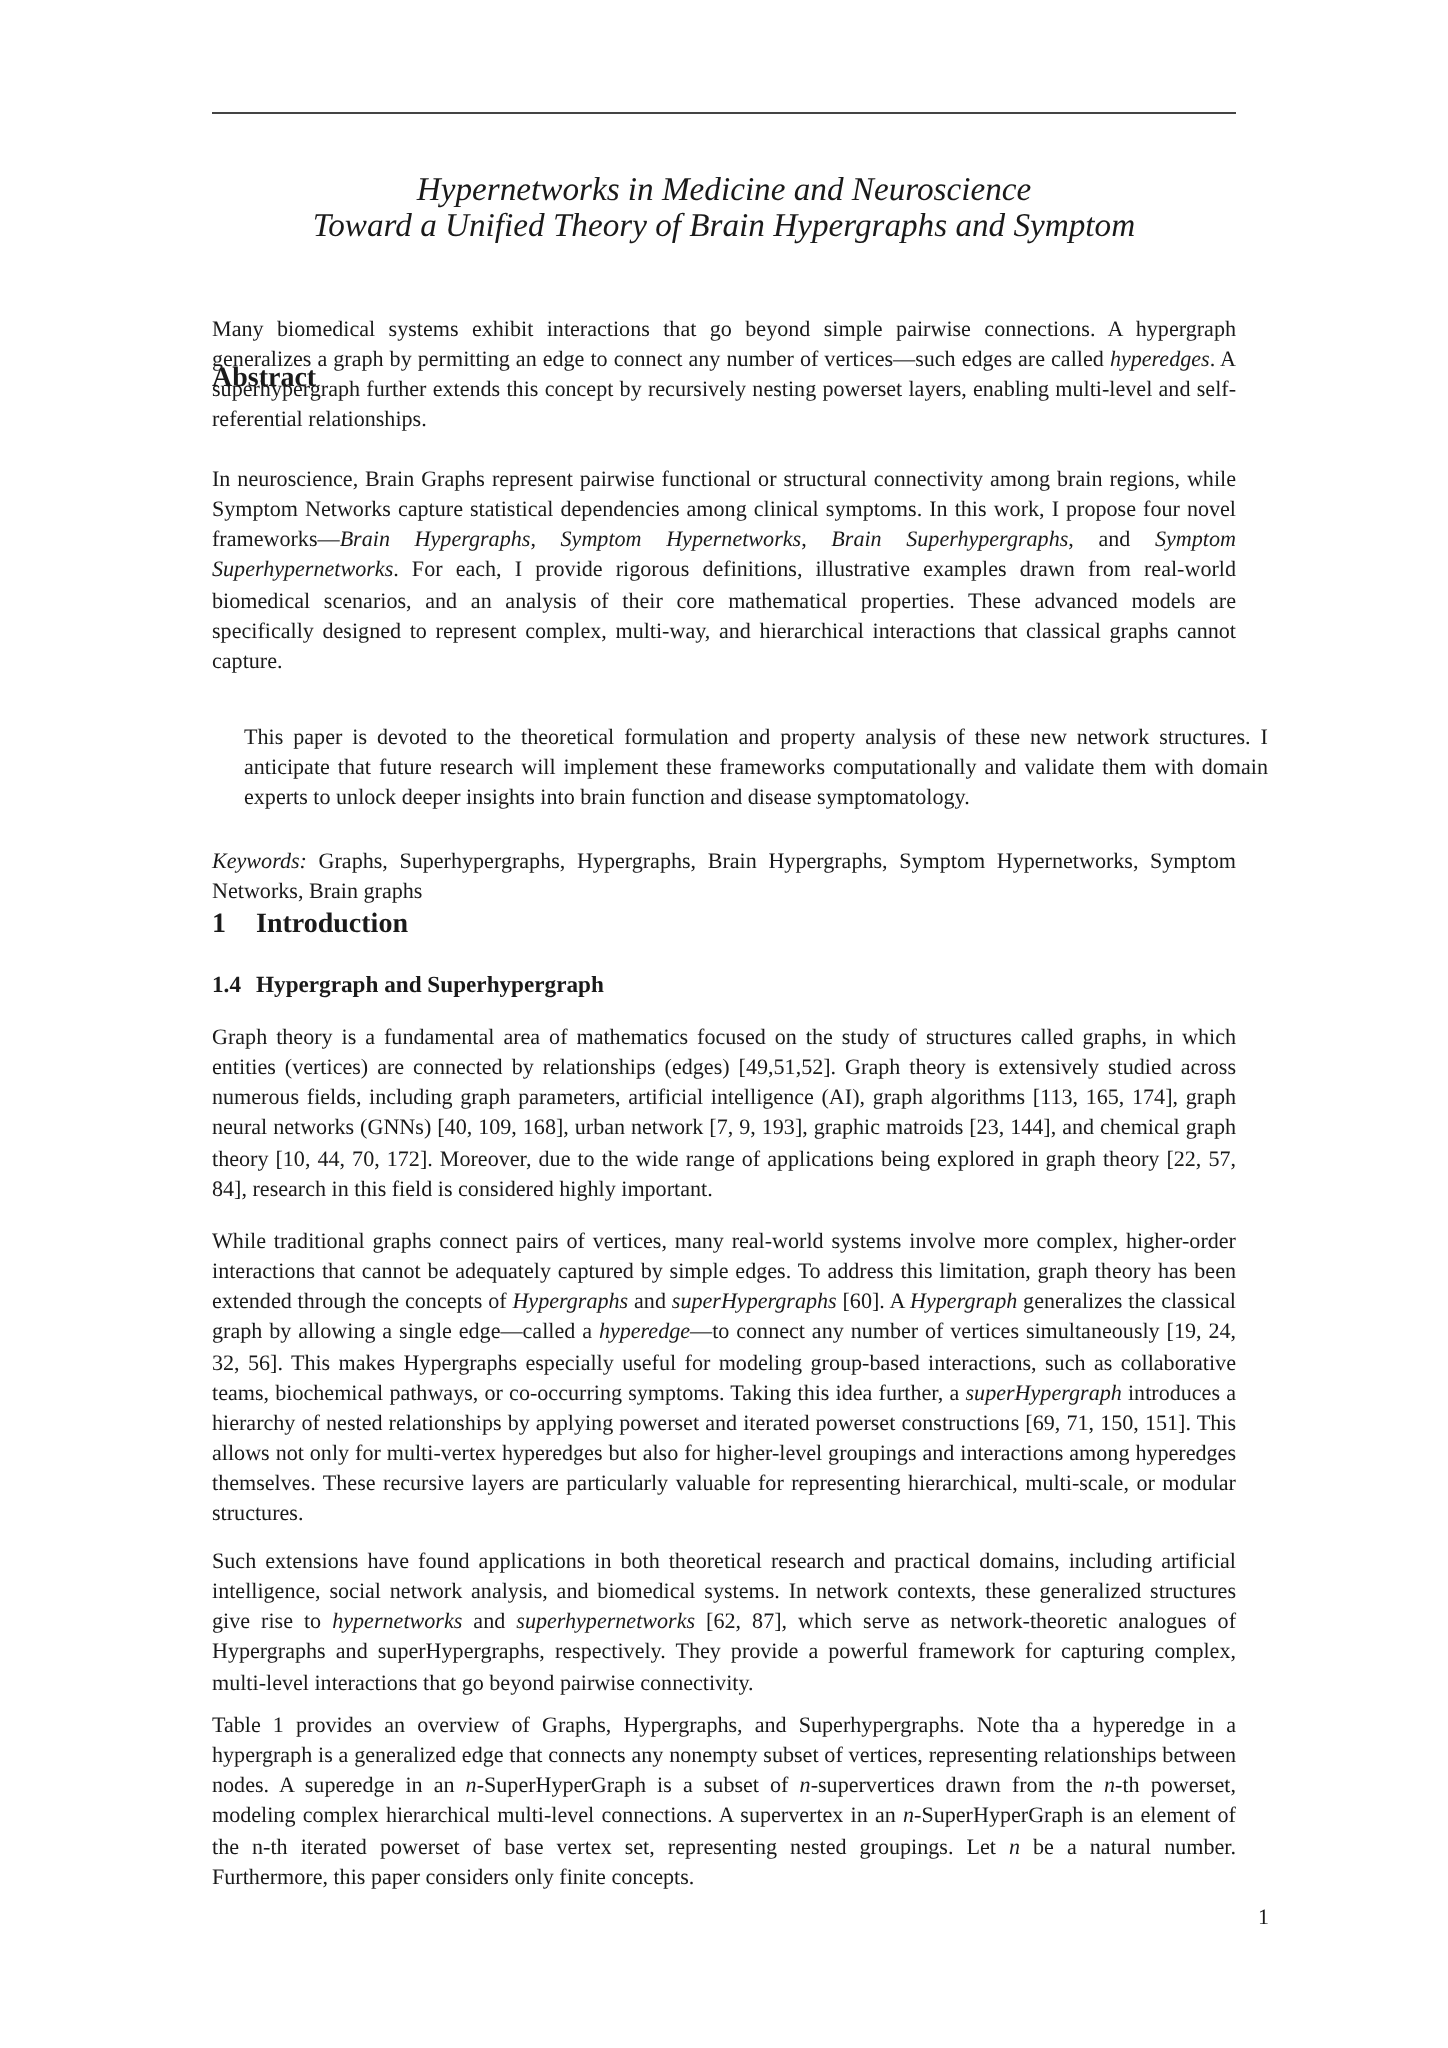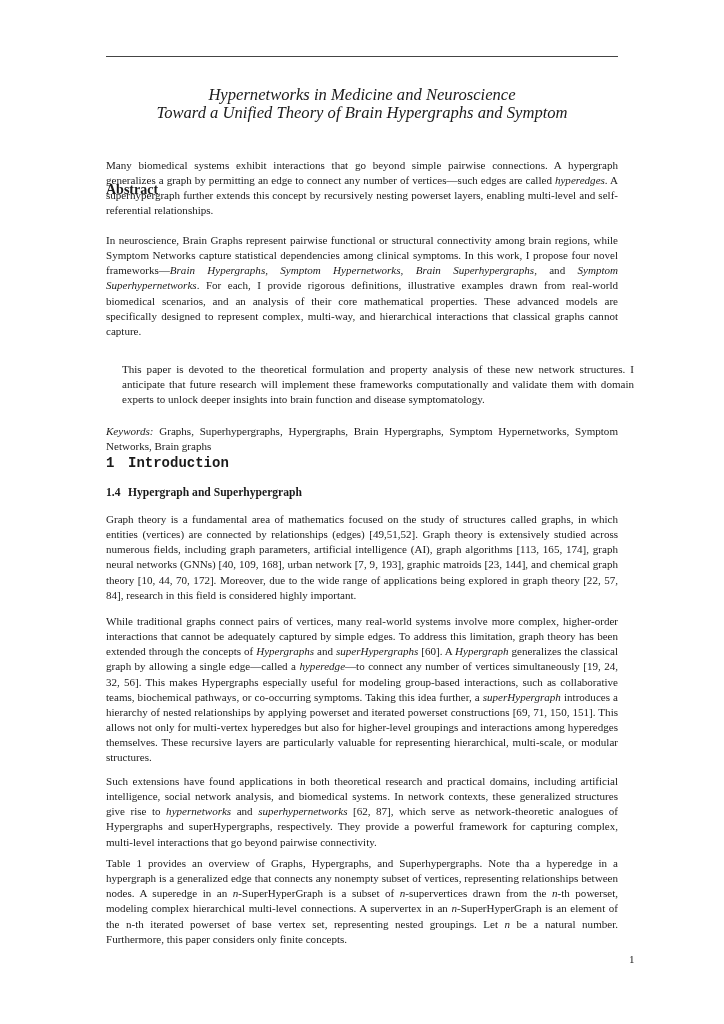--- a/index.html
+++ b/index.html
@@ -31,21 +31,21 @@
 <div class="abstract-head">Abstract</div>
 
 <p class="para" style="top:158px;margin:0;"><span>Many biomedical systems exhibit interactions that go beyond simple pairwise connections. A hypergraph generalizes a graph by permitting an edge to connect any number of vertices—such edges are called </span><i>hyperedges</i><span>. A superhypergraph further extends this concept by recursively nesting powerset layers, enabling multi-level and self-referential relationships.</span></p>
 
 <p class="para" style="top:233px;margin:0;"><span>In neuroscience, Brain Graphs represent pairwise functional or structural connectivity among brain regions, while Symptom Networks capture statistical dependencies among clinical symptoms. In this work, I propose four novel frameworks—</span><i>Brain Hypergraphs</i><span>, </span><i>Symptom Hypernetworks</i><span>, </span><i>Brain Superhypergraphs</i><span>, and </span><i>Symptom Superhypernetworks</i><span>. For each, I provide rigorous definitions, illustrative examples drawn from real-world biomedical scenarios, and an analysis of their core mathematical properties. These advanced models are specifically designed to represent complex, multi-way, and hierarchical interactions that classical graphs cannot capture.</span></p>
 
 <p class="para" style="top:346px;margin:16px;">This paper is devoted to the theoretical formulation and property analysis of these new network structures. I anticipate that future research will implement these frameworks computationally and validate them with domain experts to unlock deeper insights into brain function and disease symptomatology.</p>
 
 <p class="para" style="top:424px;margin:0;"><i>Keywords:</i><span> Graphs, Superhypergraphs, Hypergraphs, Brain Hypergraphs, Symptom Hypernetworks, Symptom Networks, Brain graphs</span></p>
 
-<div class="sec-head" style="top:455px;font-family:Liberation Mono, monospace;"><span class="num">1</span><span>Introduction</span></div>
+<div class="sec-head" style="top:455px;"><span class="num">1</span><span>Introduction</span></div>
 
 <div class="subsec-head" style="top:486px;"><span class="num">1.4</span><span>Hypergraph and Superhypergraph</span></div>
 
 <p class="para" style="top:512px;margin:0;">Graph theory is a fundamental area of mathematics focused on the study of structures called graphs, in which entities (vertices) are connected by relationships (edges) [49,51,52]. Graph theory is extensively studied across numerous fields, including graph parameters, artificial intelligence (AI), graph algorithms [113, 165, 174], graph neural networks (GNNs) [40, 109, 168], urban network [7, 9, 193], graphic matroids [23, 144], and chemical graph theory [10, 44, 70, 172]. Moreover, due to the wide range of applications being explored in graph theory [22, 57, 84], research in this field is considered highly important.</p>
 
 <p class="para" style="top:614px;margin:0;"><span>While traditional graphs connect pairs of vertices, many real-world systems involve more complex, higher-order interactions that cannot be adequately captured by simple edges. To address this limitation, graph theory has been extended through the concepts of </span><i>Hypergraphs</i><span> and </span><i>superHypergraphs</i><span> [60]. A </span><i>Hypergraph</i><span> generalizes the classical graph by allowing a single edge—called a </span><i>hyperedge</i><span>—to connect any number of vertices simultaneously [19, 24, 32, 56]. This makes Hypergraphs especially useful for modeling group-based interactions, such as collaborative teams, biochemical pathways, or co-occurring symptoms. Taking this idea further, a </span><i>superHypergraph</i><span> introduces a hierarchy of nested relationships by applying powerset and iterated powerset constructions [69, 71, 150, 151]. This allows not only for multi-vertex hyperedges but also for higher-level groupings and interactions among hyperedges themselves. These recursive layers are particularly valuable for representing hierarchical, multi-scale, or modular structures.</span></p>
 
 <p class="para" style="top:774px;margin:0;"><span>Such extensions have found applications in both theoretical research and practical domains, including artificial intelligence, social network analysis, and biomedical systems. In network contexts, these generalized structures give rise to </span><i>hypernetworks</i><span> and </span><i>superhypernetworks</i><span> [62, 87], which serve as network-theoretic analogues of Hypergraphs and superHypergraphs, respectively. They provide a powerful framework for capturing complex, multi-level interactions that go beyond pairwise connectivity.</span></p>
 
 <p class="para" style="top:856px;margin:0;"><span>Table 1 provides an overview of Graphs, Hypergraphs, and Superhypergraphs. Note tha a hyperedge in a hypergraph is a generalized edge that connects any nonempty subset of vertices, representing relationships between nodes. A superedge in an </span><i>n</i><span>-SuperHyperGraph is a subset of </span><i>n</i><span>-supervertices drawn from the </span><i>n</i><span>-th powerset, modeling complex hierarchical multi-level connections. A supervertex in an </span><i>n</i><span>-SuperHyperGraph is an element of the n-th iterated powerset of base vertex set, representing nested groupings. Let </span><i>n</i><span> be a natural number. Furthermore, this paper considers only finite concepts.</span></p>

